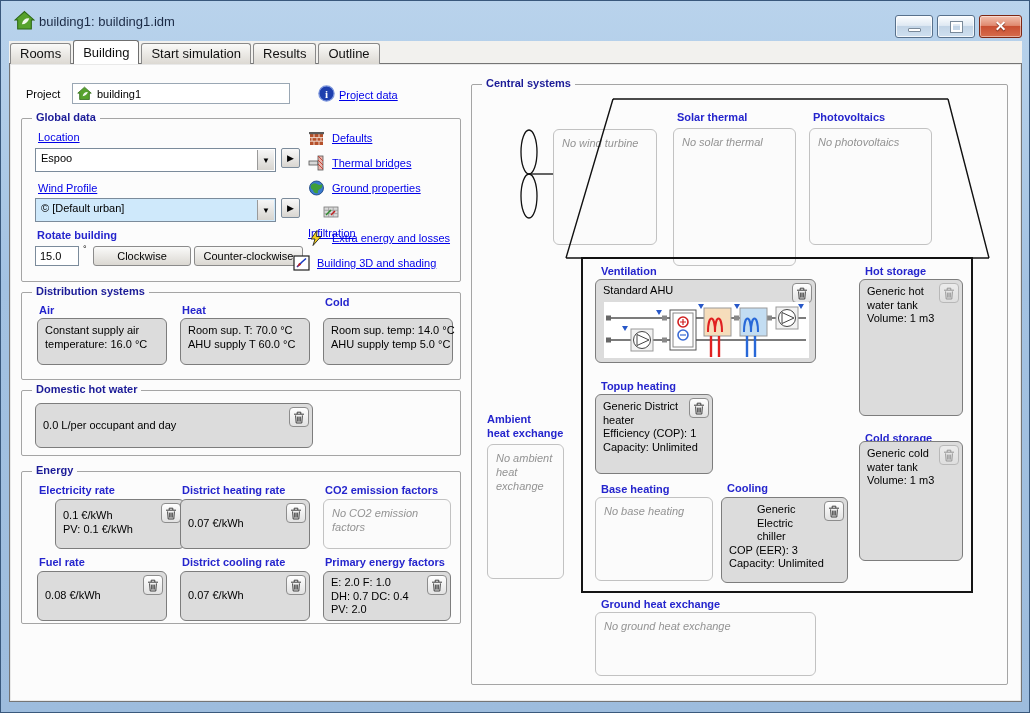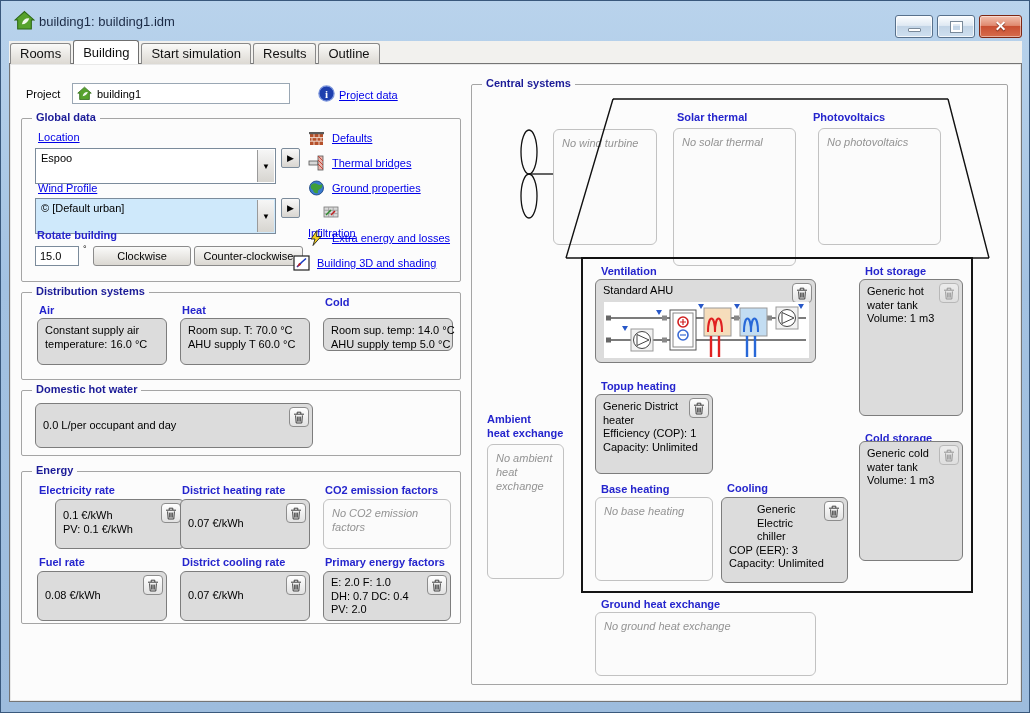--- a/index.html
+++ b/index.html
@@ -42,21 +42,21 @@
   .lnk { font-size:11px; color:#0000e8; text-decoration:underline; white-space:nowrap; cursor:pointer; }
   .ibox { position:absolute; background:#dcdcdc; border:1px solid #7d7d7d; border-radius:6px;
           font-size:11px; line-height:13.5px; color:#000; padding:5px 7px; cursor:pointer; }
   .ebox { position:absolute; background:#fbfbfb; border:1px solid #c2c2c2; border-radius:6px;
           font-size:11px; line-height:14px; color:#939393; font-style:italic; padding:6px 8px; cursor:pointer; }
   .nowrap { white-space:nowrap; }
   .trash { position:absolute; top:3px; right:3px; width:20px; height:20px; border:1px solid #8d8d8d;
            border-radius:4px; background:linear-gradient(#ffffff,#e2e2e2); display:flex;
            align-items:center; justify-content:center; cursor:pointer; }
   .trash.faded { opacity:.45; }
-  .combo { position:absolute; height:36px; background:#fff; border:1px solid #7b8b9b; font-size:11px;
+  .combo { position:absolute; height:24px; background:#fff; border:1px solid #7b8b9b; font-size:11px;
            color:#000; padding:3px 22px 0 5px; cursor:pointer; }
   .combo.blue { background:#cfe9fb; }
   .combo .drop { position:absolute; right:1px; top:1px; bottom:1px; width:17px;
            background:linear-gradient(#f6f6f6,#d7d5d0); border-left:1px solid #9a9a9a;
            display:flex; align-items:center; justify-content:center; font-size:8px; font-style:normal; color:#000; }
   .sidebtn { position:absolute; width:19px; height:20px; background:linear-gradient(#f8f8f8,#d9d6d1);
            border:1px solid #7b8b9b; border-radius:2px; display:flex; align-items:center;
            justify-content:center; font-size:9px; cursor:pointer; }
   .pbtn { position:absolute; height:20px; background:linear-gradient(#fafaf9,#dbd8d2);
           border:1px solid #8b8b8b; border-radius:3px; font-size:11px; color:#000;
@@ -193,21 +193,21 @@
   <div class="ibox" style="left:36px;top:317px;width:130px;height:47px;">
     <div class="nowrap">Constant supply air</div>
     <div class="nowrap">temperature: 16.0 °C</div>
   </div>
   <span class="hdr" style="left:181px;top:303px;">Heat</span>
   <div class="ibox" style="left:179px;top:317px;width:130px;height:47px;">
     <div class="nowrap">Room sup. T: 70.0 °C</div>
     <div class="nowrap">AHU supply T 60.0 °C</div>
   </div>
   <span class="hdr" style="left:324px;top:295px;">Cold</span>
-  <div class="ibox" style="left:322px;top:317px;width:130px;height:33px;">
+  <div class="ibox" style="left:322px;top:317px;width:130px;height:47px;">
     <div class="nowrap">Room sup. temp: 14.0 °C</div>
     <div class="nowrap">AHU supply temp 5.0 °C</div>
   </div>
 
   <div class="grp" style="left:20px;top:389px;width:440px;height:66px;">
     <span class="grp-label">Domestic hot water</span>
   </div>
   <div class="ibox" style="left:34px;top:402px;width:278px;height:45px;display:flex;align-items:center;">
     <span>0.0 L/per occupant and day</span>
     <span class="trash">
@@ -284,21 +284,21 @@
   </svg>
 
   <div class="ebox" style="left:552px;top:128px;width:104px;height:116px;">
     <span>No wind turbine</span>
   </div>
   <span class="hdr" style="left:676px;top:110px;">Solar thermal</span>
   <div class="ebox" style="left:672px;top:127px;width:123px;height:138px;">
     <span>No solar thermal</span>
   </div>
   <span class="hdr" style="left:812px;top:110px;">Photovoltaics</span>
-  <div class="ebox" style="left:808px;top:127px;width:123px;height:117px;margin-left:9px;">
+  <div class="ebox" style="left:808px;top:127px;width:123px;height:117px;">
     <span>No photovoltaics</span>
   </div>
 
   <div class="bldg" style="left:580px;top:256px;width:392px;height:336px;"></div>
 
   <svg class="abs" style="left:470px;top:83px;pointer-events:none;z-index:6;" width="537" height="601" viewBox="0 0 537 601">
     <path d="M142 15 L477 15 M142 15 L95 174 M477 15 L518 174 M95 174 L518 174" fill="none" stroke="#111" stroke-width="1.4"></path>
   </svg>
 
   <span class="hdr" style="left:600px;top:264px;">Ventilation</span>

